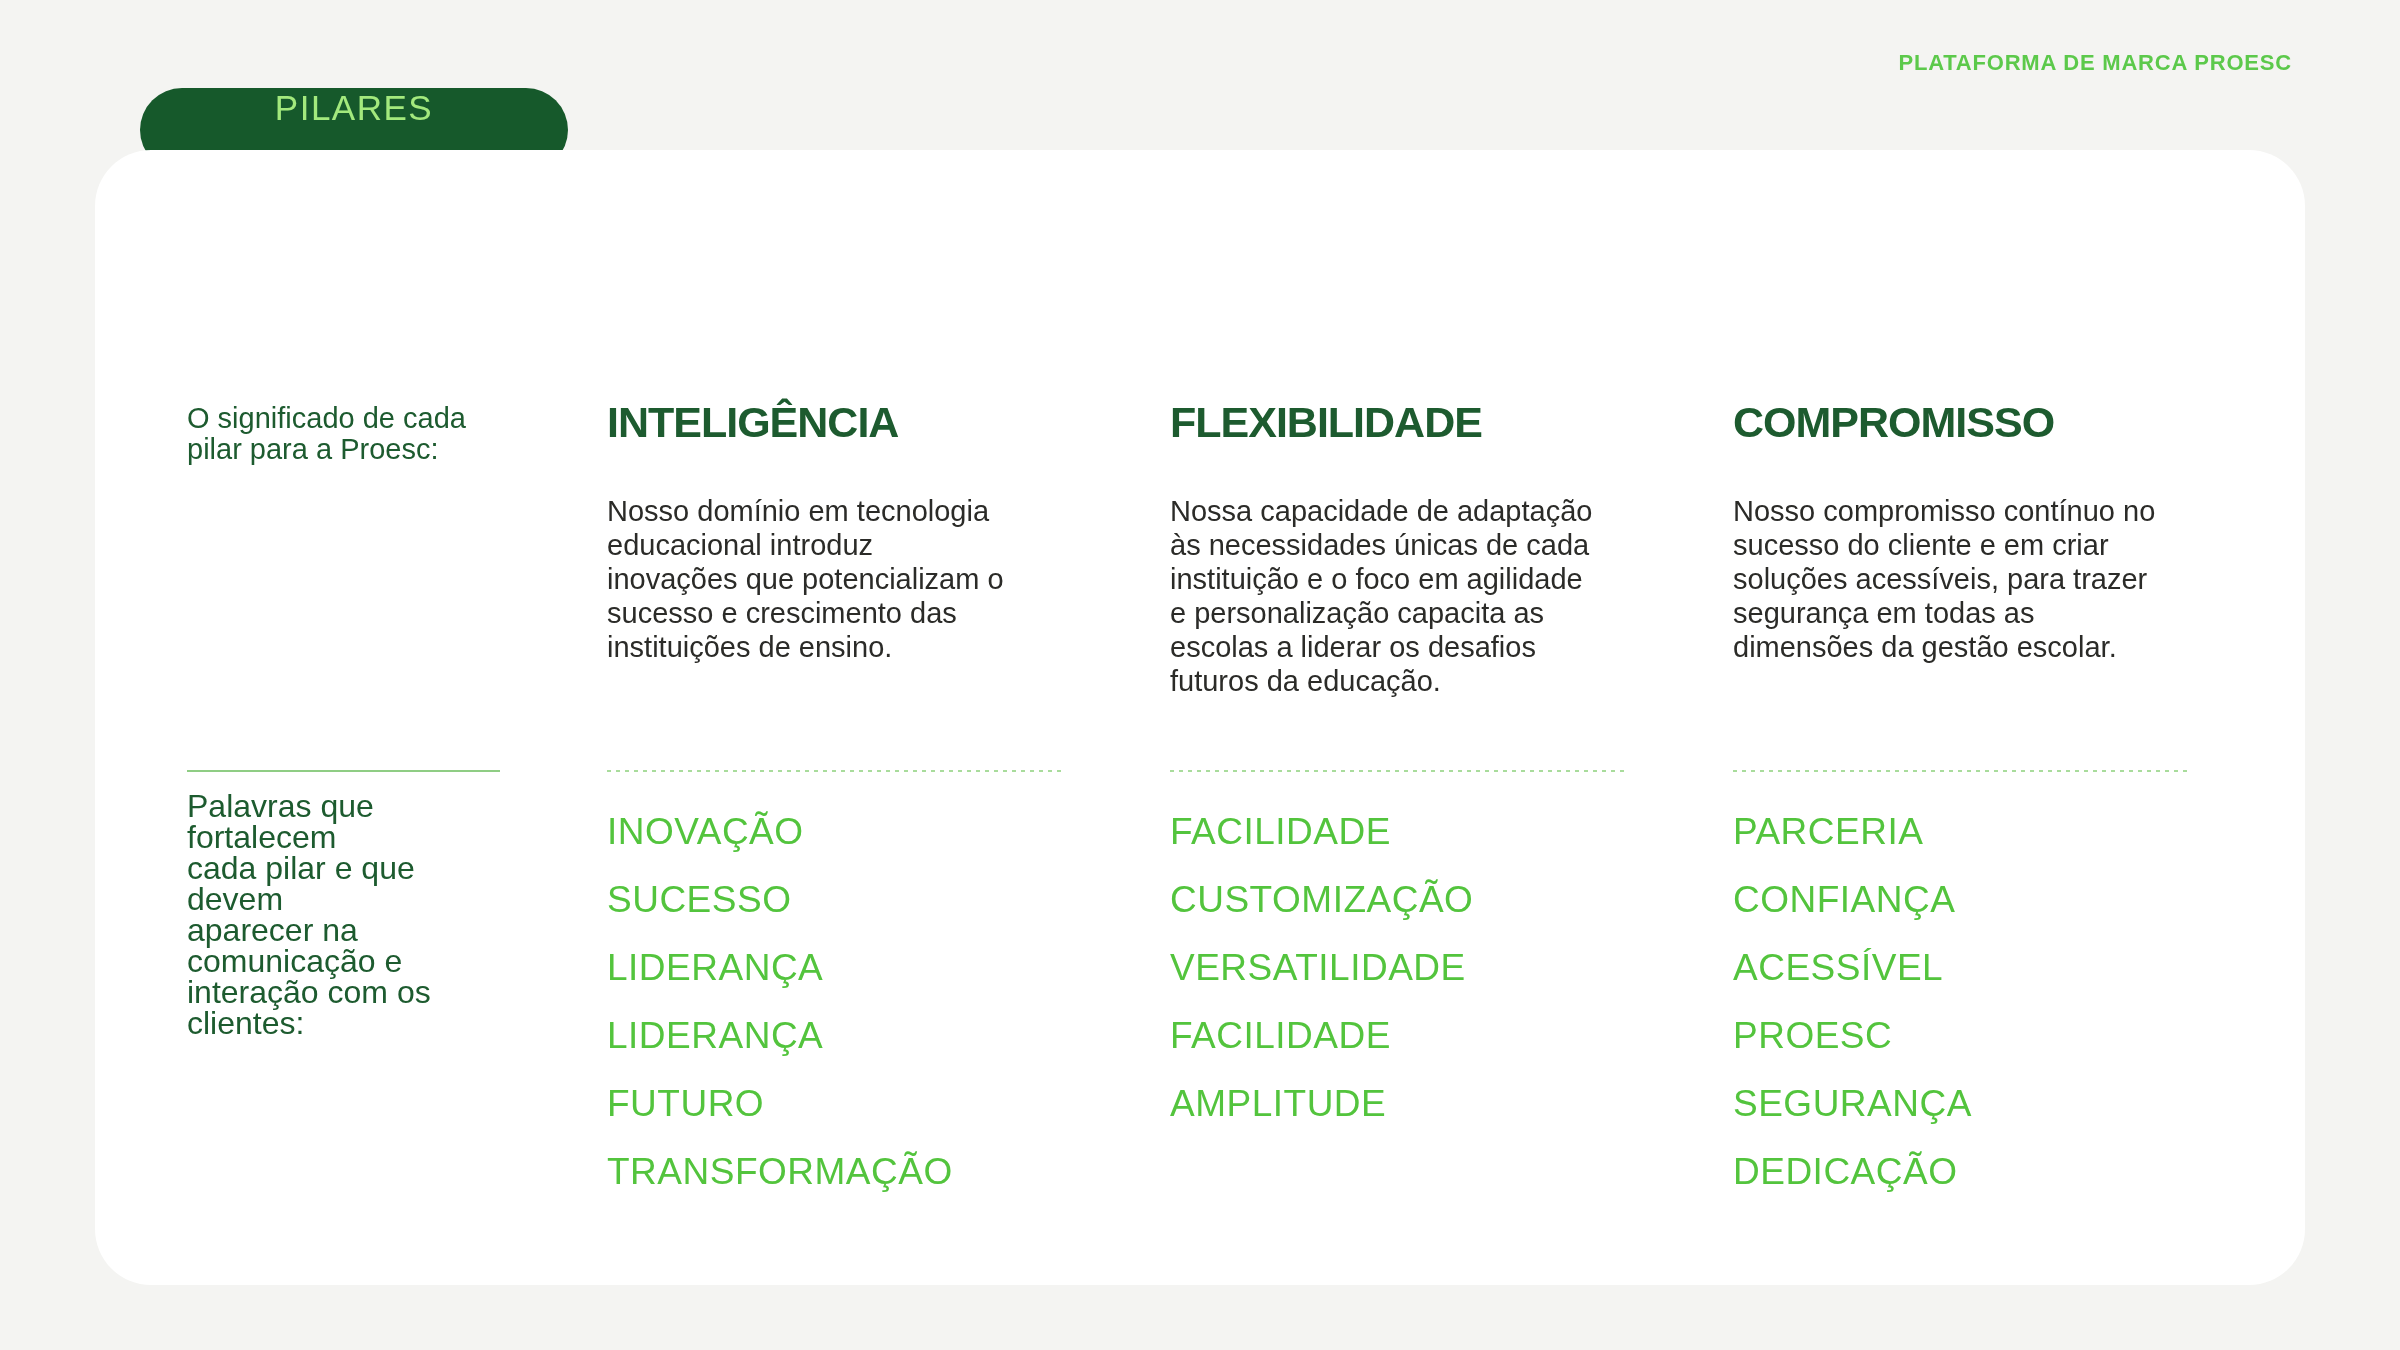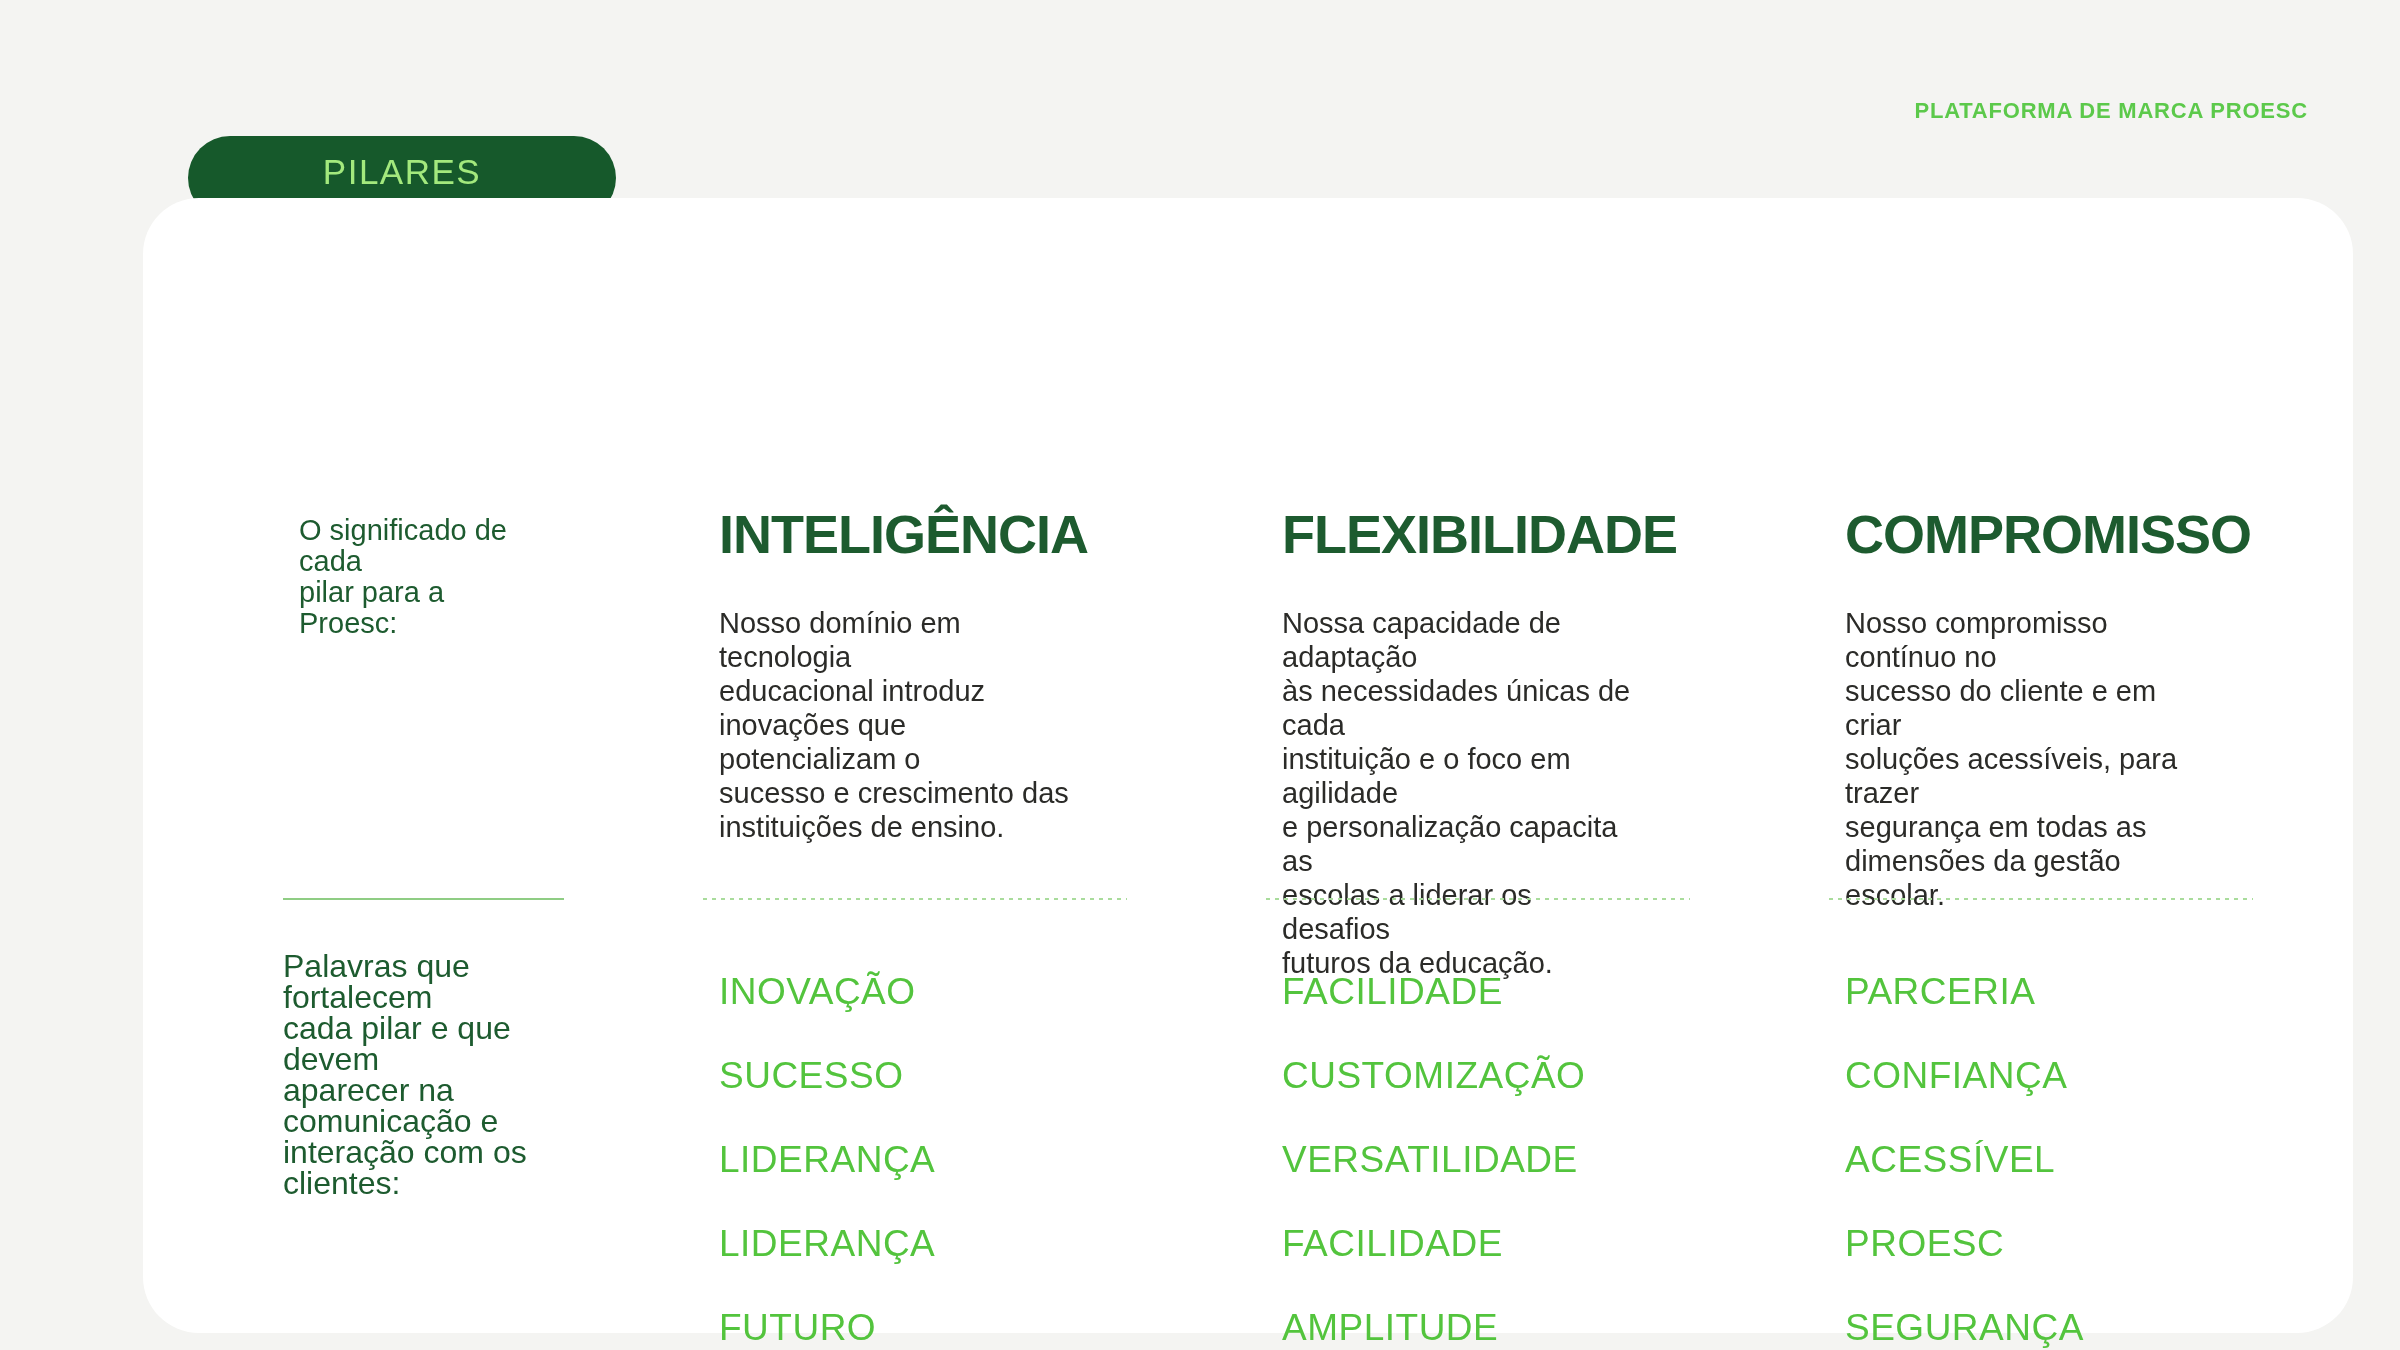--- a/index.html
+++ b/index.html
@@ -1,20 +1,20 @@
 <!DOCTYPE html>
 <html style="--page-bg: #f4f4f2; --card-bg: #ffffff; --pill-bg: #16592b; --pill-text: #a3e97d; --dark-green: #1d5b2f; --bright-green: #53c43d; --brand-label-green: #5cc94b; --body-text: #2b2b28; --solid-line: #8fcd84; --dotted-line: #a9dc9c;"><head>
 <meta charset="utf-8">
 <style>
   :root{
     --page-bg:#f4f4f2; --card-bg:#ffffff; --pill-bg:#16592b; --pill-text:#a3e97d;
     --dark-green:#1d5b2f; --bright-green:#53c43d; --brand-label-green:#5cc94b;
     --body-text:#2b2b28; --solid-line:#8fcd84; --dotted-line:#a9dc9c;
   }
-  *{box-sizing:border-box; margin:16px; padding:0;}
+  *{box-sizing:border-box; margin:0; padding:0;}
   html,body{width:2400px; height:1350px;}
   body{
     position:relative; overflow:hidden;
     background:var(--page-bg);
     font-family:"Liberation Sans", sans-serif;
   }
   .brand-label{
     position:absolute; top:50px; right:108px;
     font-size:22px; letter-spacing:0.8px; font-weight:600;
     color:var(--brand-label-green);
@@ -40,21 +40,21 @@
   .col{display:flex; flex-direction:column;}
   .top-block{height:377px;}
   .side-label{
     padding-top:10px;
     color:var(--dark-green);
     font-size:29px; line-height:31px; font-weight:500;
     white-space:pre-line;
   }
   .pillar-title{
     color:var(--dark-green);
-    font-size:54px; line-height:58px; font-weight:700; letter-spacing:-1px;
+    font-size:43px; line-height:58px; font-weight:700; letter-spacing:-1px;
     margin-bottom:43px;
   }
   .pillar-desc{
     color:var(--body-text);
     font-size:29px; line-height:34px; font-weight:400;
     white-space:pre-line;
   }
   .sep-solid{height:2px; width:100%; background:var(--solid-line);}
   .sep-dotted{
     height:2px; width:100%;

